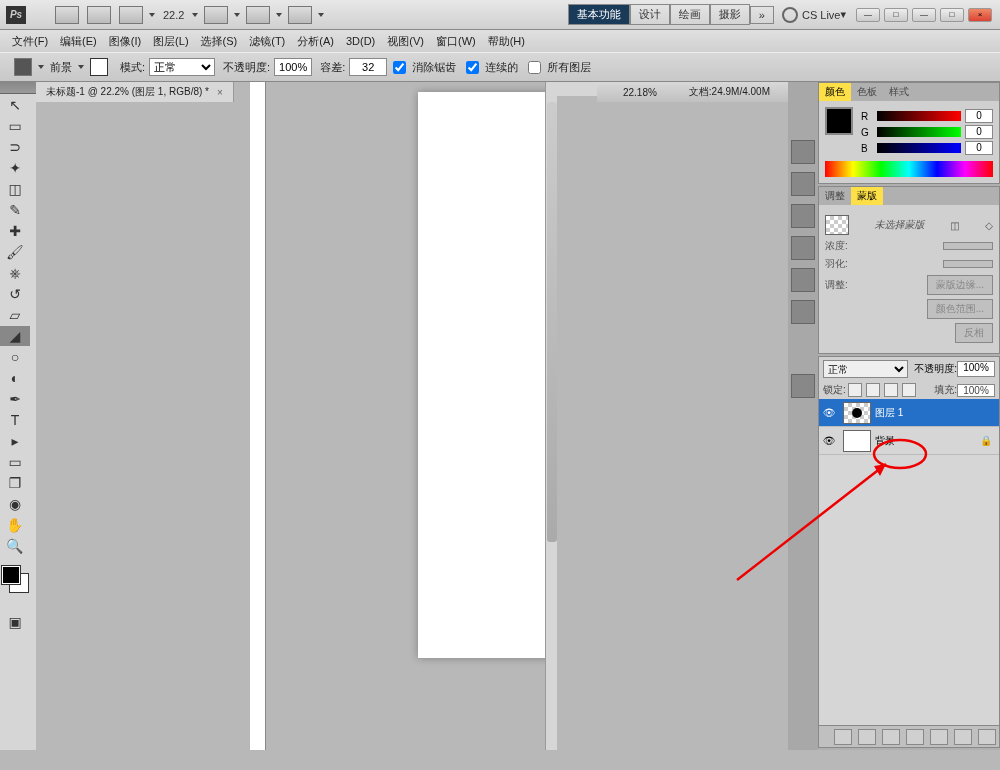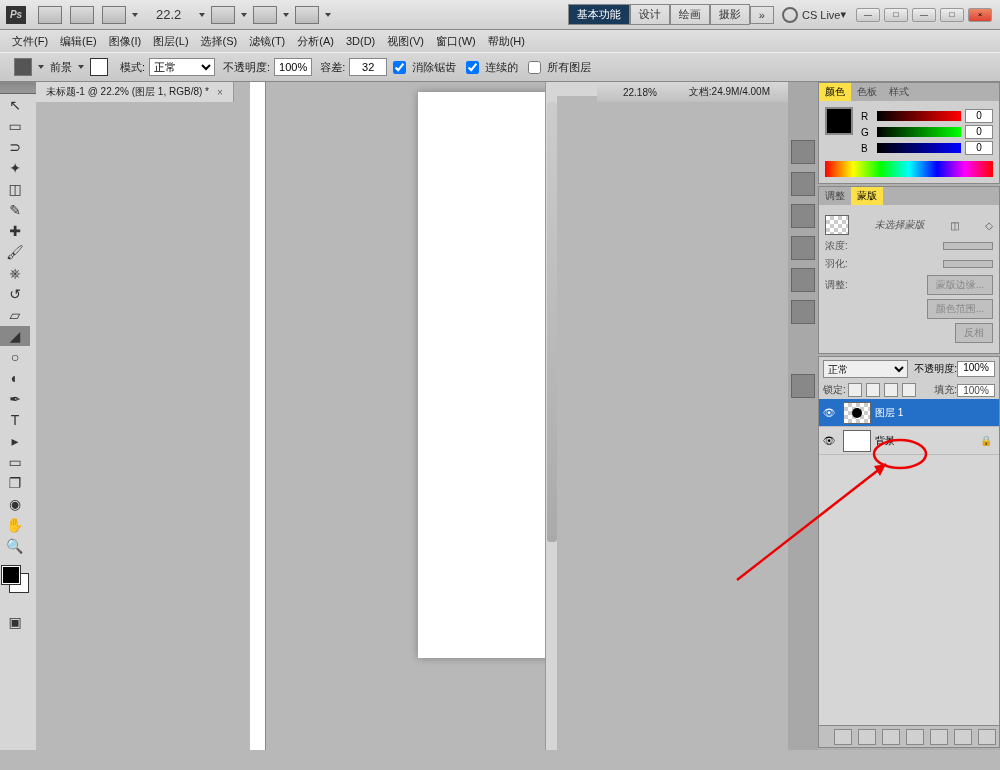--- a/index.html
+++ b/index.html
@@ -1,21 +1,21 @@
 <!DOCTYPE html>
 <html><head>
 <meta charset="utf-8">
 <style>
 *{margin:0;padding:0;box-sizing:border-box;font-family:"Microsoft YaHei",Arial,sans-serif;}
 body{background:#b8b8b8;overflow:hidden;width:1000px;height:770px;position:relative;}
 .titlebar{height:30px;background:linear-gradient(#e8e8e8,#d0d0d0);display:flex;align-items:center;padding:0 6px;border-bottom:1px solid #888;}
-.ps-logo{width:20px;height:18px;background:#333;margin-right:8px;display:flex;align-items:center;justify-content:center;font-size:10px;color:#ccc;font-style:italic;font-weight:bold;}
+.ps-logo{width:20px;height:18px;background:#333;margin-right:25px;display:flex;align-items:center;justify-content:center;font-size:10px;color:#ccc;font-style:italic;font-weight:bold;}
 .tb-icon{width:18px;height:18px;margin:0 4px;background:#999;border:1px solid #777;display:inline-block;}
 .tb-icon.small{width:24px;height:18px;background:linear-gradient(#ddd,#bbb);}
-.tb-zoom{font-size:13px;color:#333;margin:0 16px;}
+.tb-zoom{font-size:11px;color:#333;margin:0 6px;}
 .tb-dropdown{width:10px;height:8px;display:inline-block;position:relative;}
 .tb-dropdown::after{content:"";position:absolute;border-left:3px solid transparent;border-right:3px solid transparent;border-top:4px solid #444;top:2px;left:2px;}
 .workspace-btn{padding:2px 8px;font-size:11px;color:#333;border:1px solid #888;}
 .workspace-btn.active{background:#1a3a5a;color:#fff;}
 .spacer{flex:1;}
 .cslive{font-size:11px;color:#333;margin:0 8px;display:flex;align-items:center;}
 .cslive::before{content:"";width:12px;height:12px;border:2px solid #666;border-radius:50%;margin-right:4px;}
 .win-btn{width:24px;height:14px;background:linear-gradient(#eee,#ccc);border:1px solid #999;margin:0 2px;border-radius:2px;font-size:8px;display:flex;align-items:center;justify-content:center;}
 .win-btn.close{background:linear-gradient(#e86,#d43);}
 .menubar{height:22px;background:linear-gradient(#e0e0e0,#d0d0d0);display:flex;align-items:center;padding:0 6px;font-size:11px;color:#222;}

